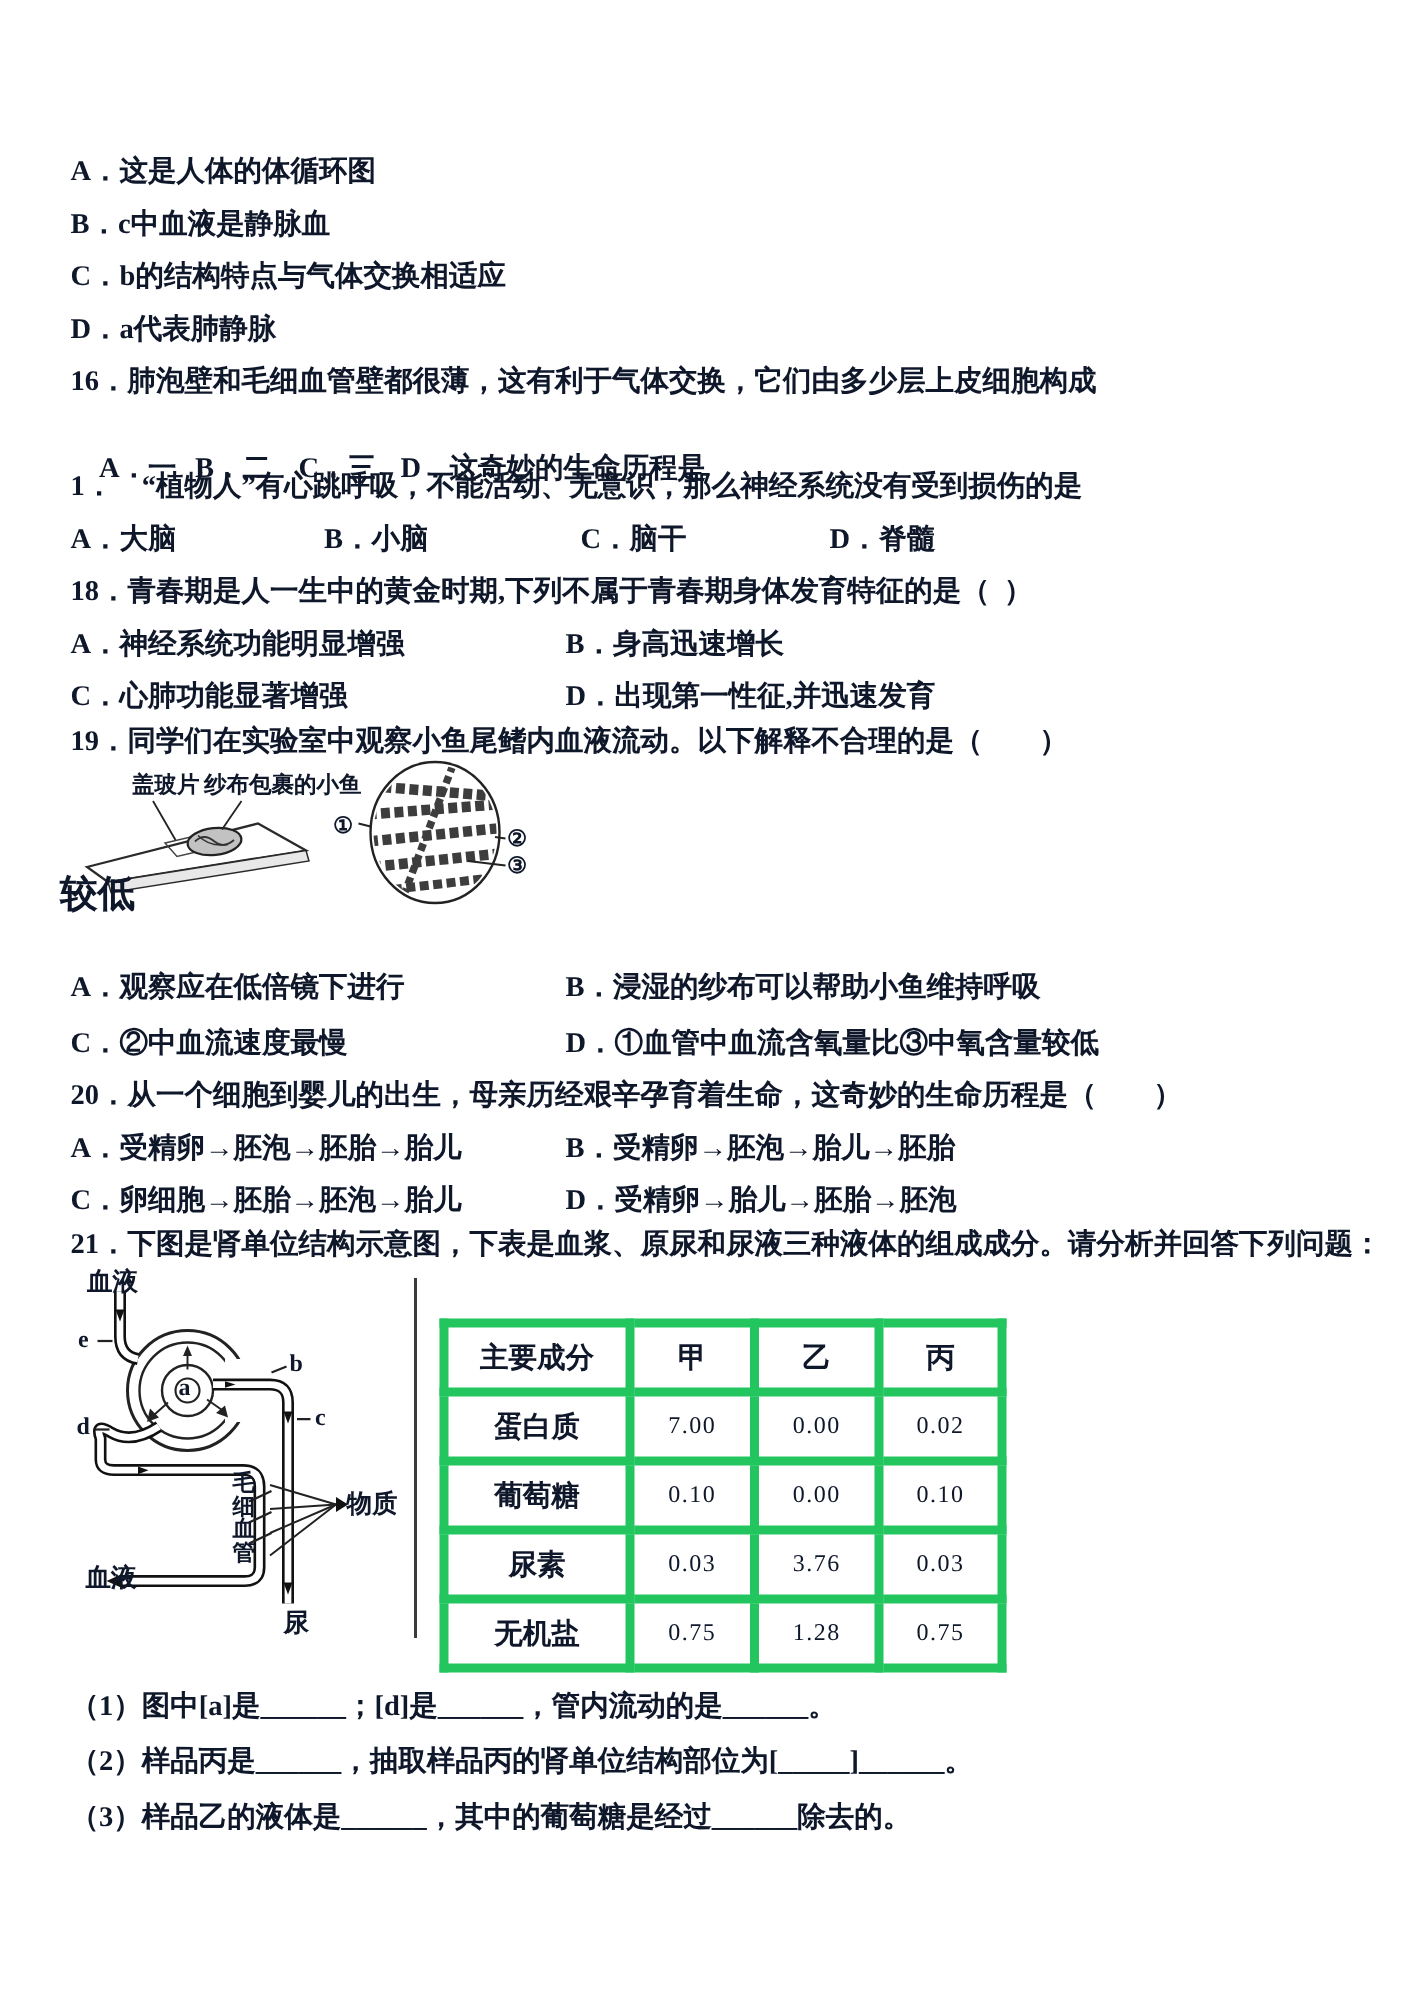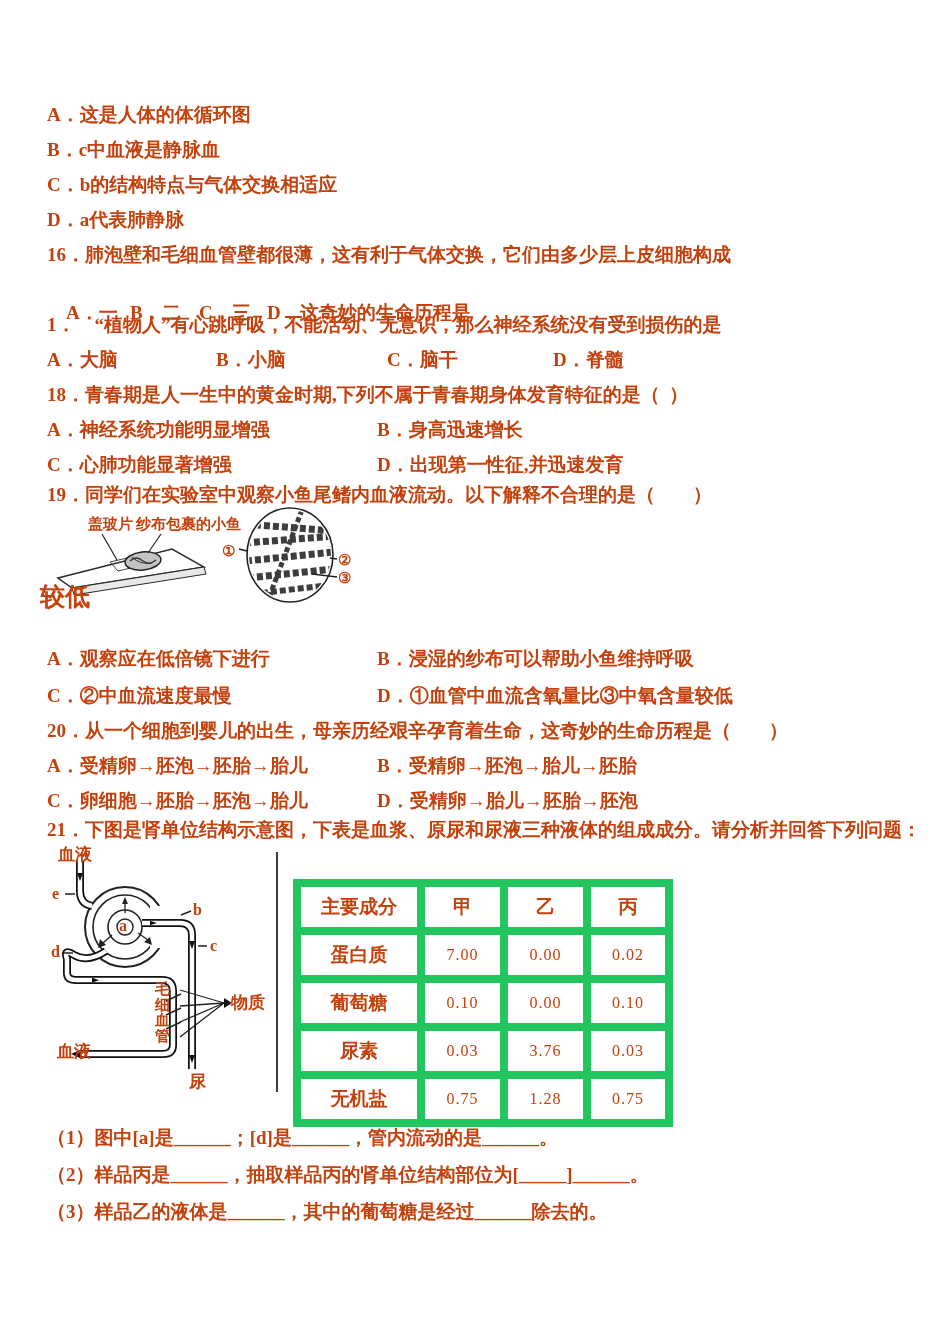--- a/index.html
+++ b/index.html
@@ -1,36 +1,36 @@
 <!DOCTYPE html>
 <html><head>
 <meta charset="utf-8">
 <style>
   html,body{margin:0;padding:0;background:#fff;}
   .page{position:relative;width:950px;height:1344px;background:#ffffff;overflow:hidden;
-        font-family:"Liberation Serif","DejaVu Serif",serif;font-weight:700;color:#c2410c;}
+        font-family:"Liberation Serif","DejaVu Serif",serif;font-weight:700;color:#0f172a;}
   .line{position:absolute;left:47px;font-size:19px;line-height:23px;white-space:pre;}
   .row{display:flex;}
   .w330{width:330px;flex:none;}
   .w169{width:169px;flex:none;}
   .w171{width:171px;flex:none;}
   .w166{width:166px;flex:none;}
   .g16{display:inline-block;}
   .g16a{width:64px;}.g16b{width:69px;}.g16c{width:68px;}
   .fig{position:absolute;}
   .fig svg{position:absolute;left:0;top:0;}
   .flabel{position:absolute;font-size:15px;line-height:17px;white-space:pre;}
   .numlab{position:absolute;font-size:15px;line-height:16px;}
   .biglab{position:absolute;font-size:25px;line-height:22px;}
   .letlab{position:absolute;font-size:16px;line-height:17px;}
   .zhlab{position:absolute;font-size:17px;line-height:19px;white-space:pre;}
   .vtext{position:absolute;width:17px;font-size:15px;line-height:15.5px;word-break:break-all;text-align:center;}
   .vline{position:absolute;width:2px;background:#3c3c3c;}
   .dtable{position:absolute;border-collapse:collapse;table-layout:fixed;background:#fff;}
-  .dtable td{border:8px solid #22c55e;text-align:center;vertical-align:middle;height:40px;padding:0;font-size:19px;}
+  .dtable td{border:6px solid #22c55e;text-align:center;vertical-align:middle;height:40px;padding:0;font-size:19px;}
   .dtable td.num{font-size:16px;font-weight:400;letter-spacing:1px;}
 </style>
 </head>
 <body>
 
 <div class="page">
 
   <div class="line" style="top:103px">A．这是人体的体循环图</div>
   <div class="line" style="top:138px">B．c中血液是静脉血</div>
   <div class="line" style="top:173px">C．b的结构特点与气体交换相适应</div>

